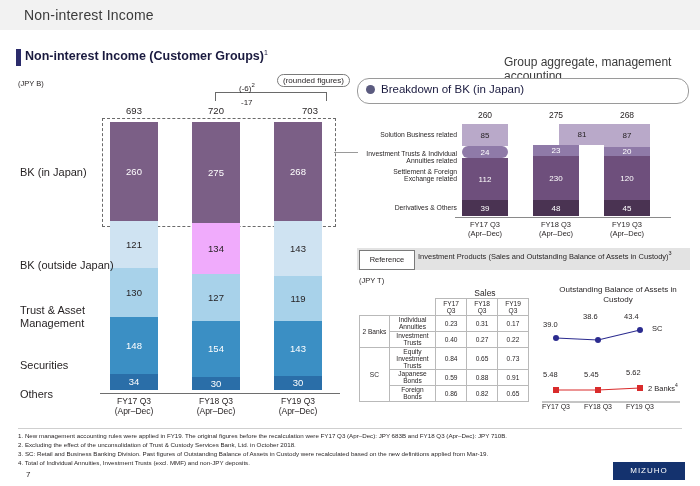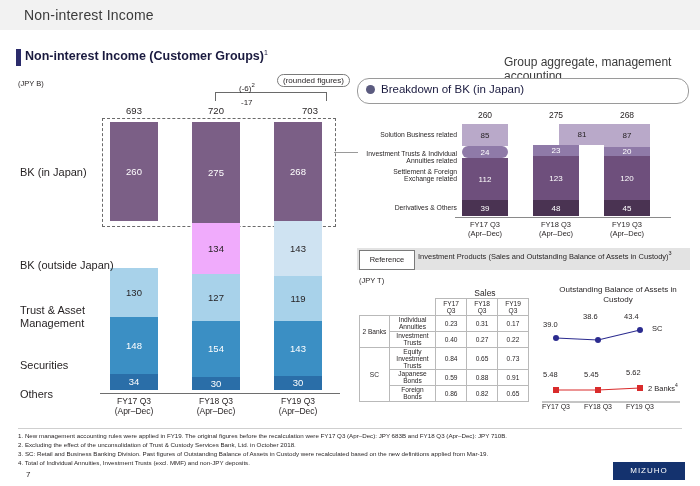--- a/index.html
+++ b/index.html
@@ -87,20 +87,21 @@
   <div class="rounded">(rounded figures)</div>
 
   <div class="dashbox"></div>
 
   <div class="totlab" style="left:104px;top:105px;">693</div>
   <div class="totlab" style="left:186px;top:105px;">720</div>
   <div class="totlab" style="left:280px;top:105px;">703</div>
 
   <div class="bar" style="left:110px;top:122px;width:48px;height:268px;">
     <div class="seg" style="top:0;height:99px;background:#7b5f86;">260</div>
+    <div class="seg" style="top:99px;height:47px;background:#cfe3f2;color:#231f20;">121</div>
     <div class="seg" style="top:146px;height:49px;background:#a8d2ea;color:#231f20;">130</div>
     <div class="seg" style="top:195px;height:57px;background:#3b8fc4;">148</div>
     <div class="seg" style="top:252px;height:16px;background:#2a6ea8;">34</div>
   </div>
 
   <div class="bar" style="left:192px;top:122px;width:48px;height:268px;">
     <div class="seg" style="top:0;height:101px;background:#7b5f86;">275</div>
     <div class="seg" style="top:101px;height:51px;background:#f0abfc;color:#231f20;">134</div>
     <div class="seg" style="top:152px;height:47px;background:#a8d2ea;color:#231f20;">127</div>
     <div class="seg" style="top:199px;height:56px;background:#3b8fc4;">154</div>
@@ -151,21 +152,21 @@
 
   <div class="bkcol" style="left:462px;top:124px;height:92px;">
     <div class="bkseg" style="top:0;height:22px;background:#b9a9c9;color:#231f20;">85</div>
     <div class="bkseg" style="top:22px;height:12px;background:#8f7aa8;color:#ffffff;border-radius:6px;">24</div>
     <div class="bkseg" style="top:34px;height:42px;background:#6e4f7c;color:#ffffff;">112</div>
     <div class="bkseg" style="top:76px;height:16px;background:#4a3352;color:#ffffff;">39</div>
   </div>
   <div class="bkcol" style="left:533px;top:124px;height:92px;">
     <div class="bkseg" style="top:0;height:21px;background:#b9a9c9;color:#231f20;margin-left:26px;">81</div>
     <div class="bkseg" style="top:21px;height:11px;background:#8f7aa8;color:#ffffff;">23</div>
-    <div class="bkseg" style="top:32px;height:44px;background:#6e4f7c;color:#ffffff;">123</div>
+    <div class="bkseg" style="top:32px;height:44px;background:#6e4f7c;color:#ffffff;">230</div>
     <div class="bkseg" style="top:76px;height:16px;background:#4a3352;color:#ffffff;">48</div>
   </div>
   <div class="bkcol" style="left:604px;top:124px;height:92px;">
     <div class="bkseg" style="top:0;height:23px;background:#b9a9c9;color:#231f20;">87</div>
     <div class="bkseg" style="top:23px;height:9px;background:#8f7aa8;color:#ffffff;">20</div>
     <div class="bkseg" style="top:32px;height:44px;background:#6e4f7c;color:#ffffff;">120</div>
     <div class="bkseg" style="top:76px;height:16px;background:#4a3352;color:#ffffff;">45</div>
   </div>
 
   <div class="bklab" style="left:365px;top:131px;">Solution Business related</div>

